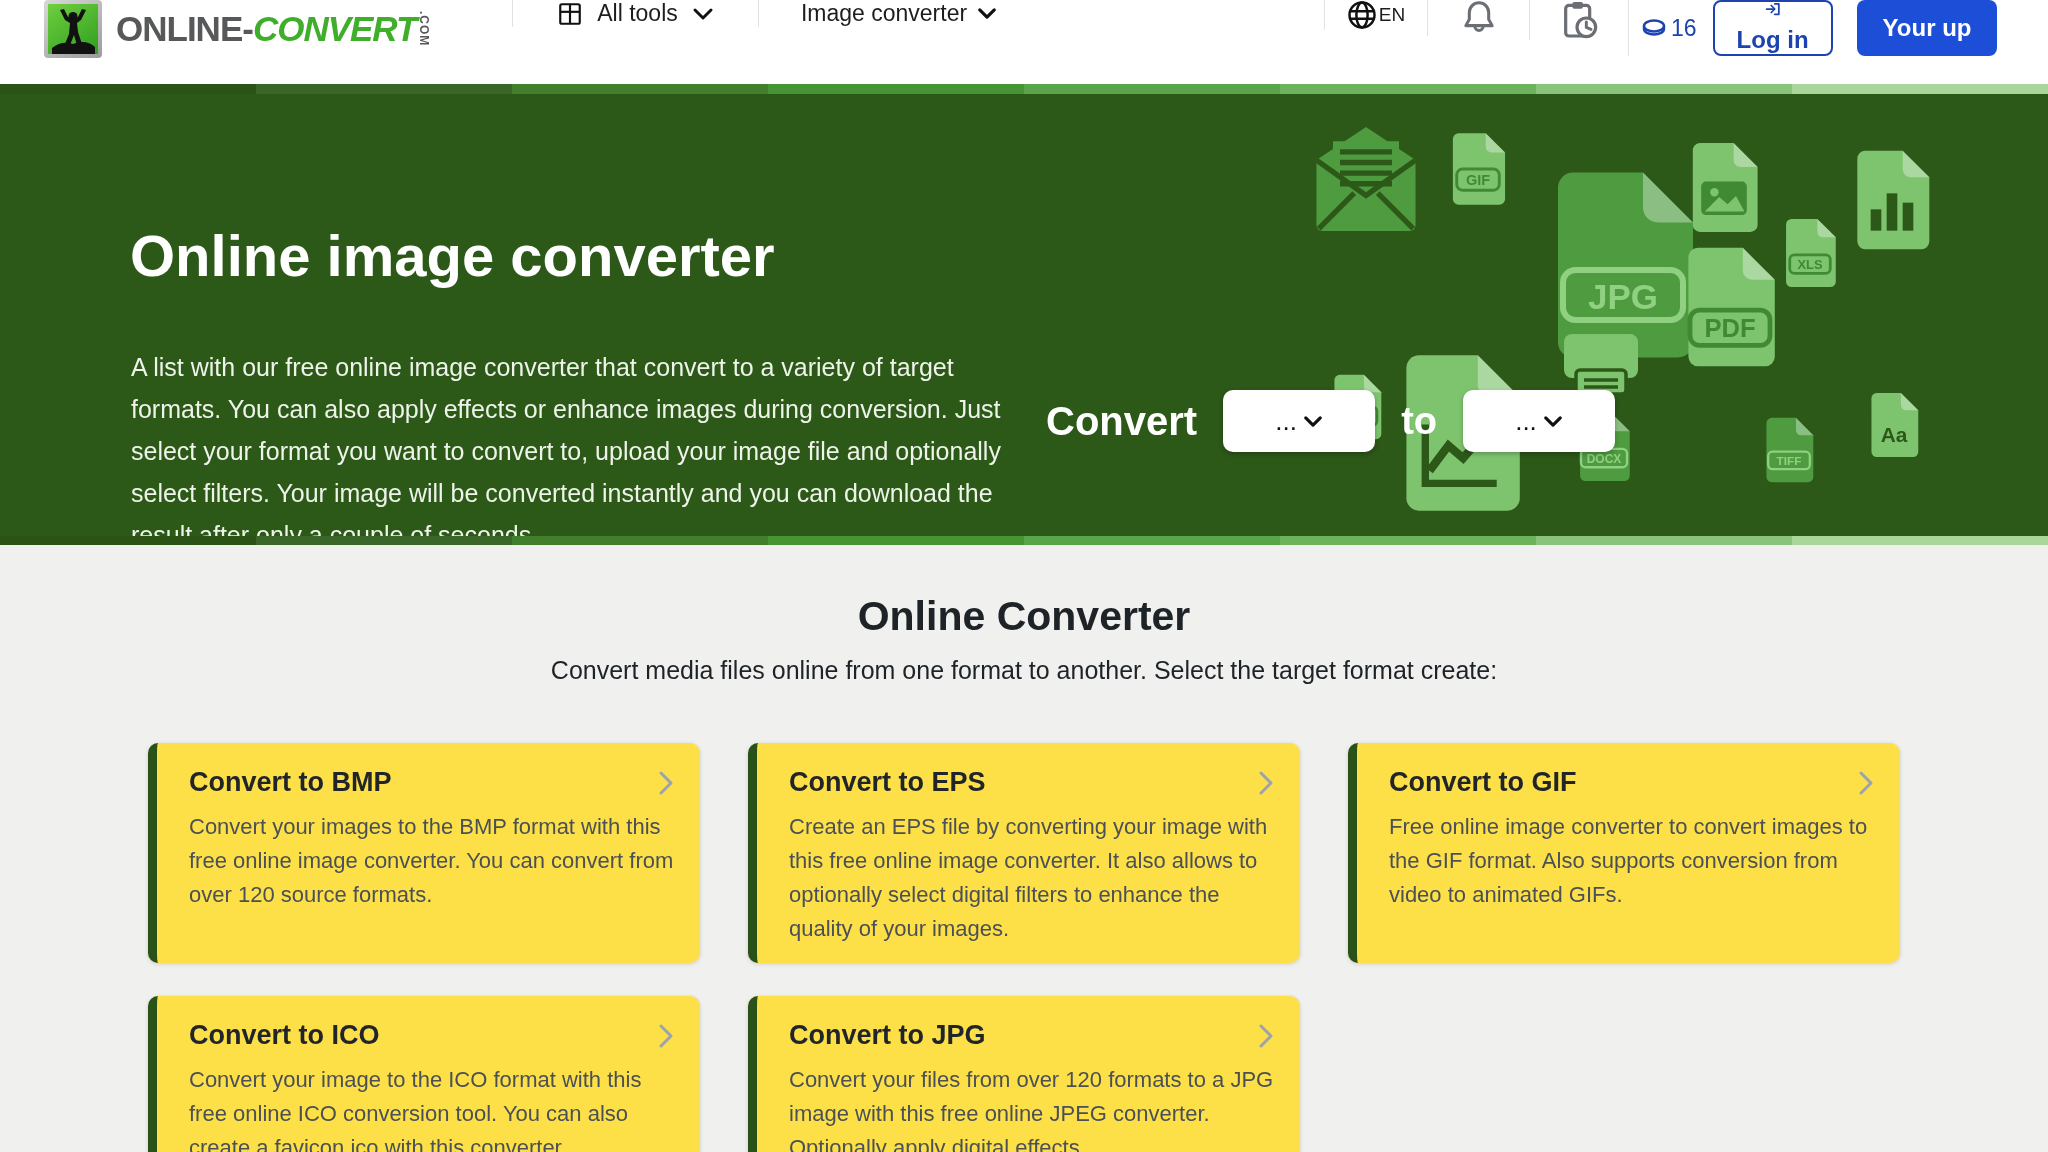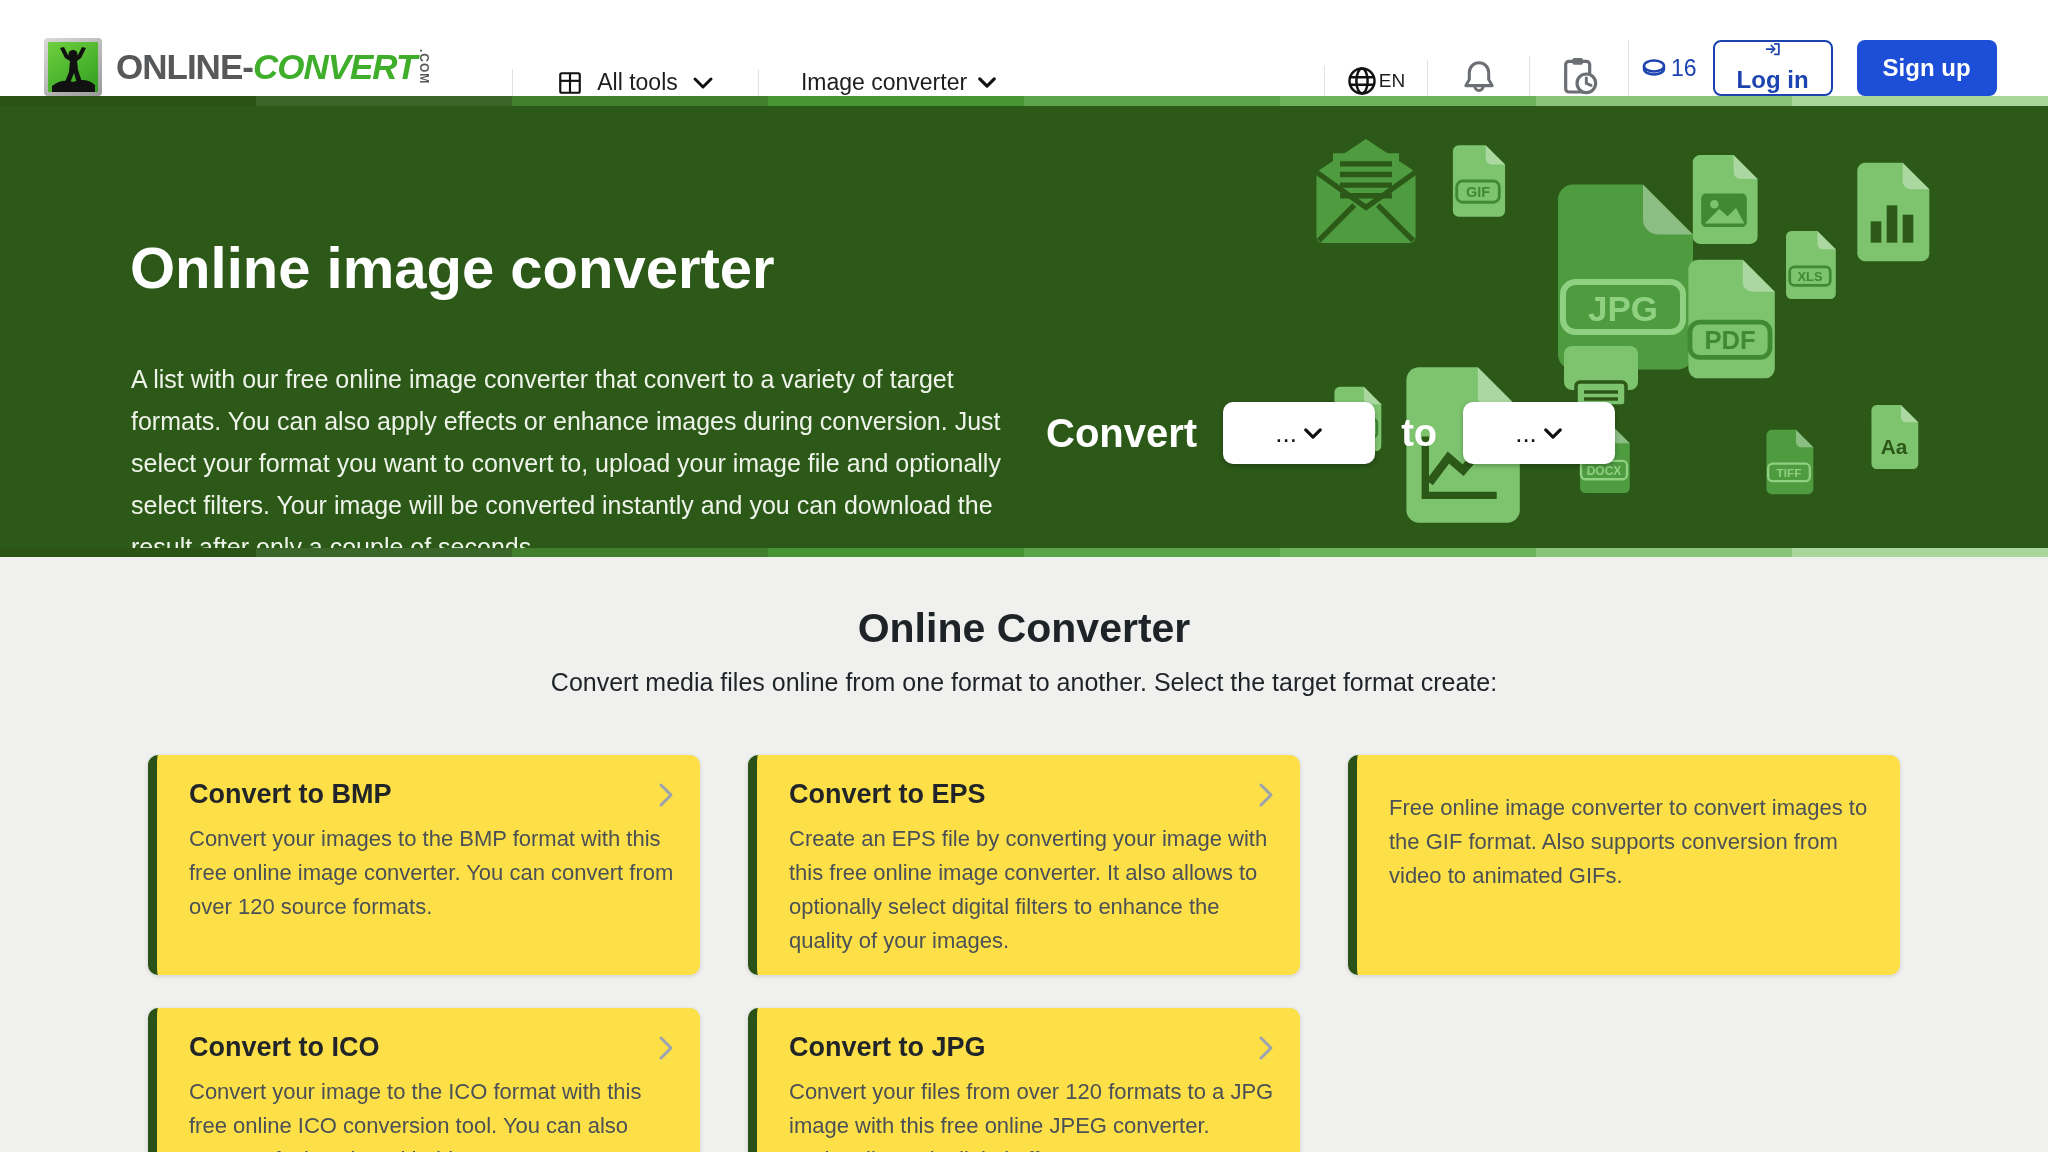--- a/index.html
+++ b/index.html
@@ -1,20 +1,20 @@
 <!DOCTYPE html>
 <html><head>
 <meta charset="utf-8">
 <style>
   * { margin:0; padding:0; box-sizing:border-box; }
   html,body { width:2048px; height:1152px; overflow:hidden; background:#f0f0ee;
     font-family:"Liberation Sans", sans-serif; }
 
   
-  .header { display:flex; height:96px; background:#fff; align-items:flex-end; }
+  .header { display:flex; height:84px; background:#fff; align-items:flex-start; }
   .hsec { display:flex; align-items:center; justify-content:center; border-left:1px solid #e2e2e2; }
   .logo-sec { width:512px; border-left:none; justify-content:flex-start; padding-left:44px; cursor:pointer; }
   .logo-mark { width:58px; height:58px; border-radius:4px;
      background:linear-gradient(145deg,#d9d9d9,#9a9a9a); padding:4px; }
   .logo-mark-inner { width:100%; height:100%; background:linear-gradient(145deg,#6fcf3f,#2f9e1f); display:flex; align-items:flex-end; justify-content:center; }
   .logo-text { margin-left:14px; display:flex; align-items:center; }
   .logo-online { font-size:35px; font-weight:800; color:#57585a; letter-spacing:-1px; }
   .logo-convert { font-size:35px; font-weight:800; font-style:italic; color:#3fae2a; letter-spacing:-1px; }
   .logo-tld { writing-mode:vertical-rl; font-size:12px; font-weight:700; color:#57585a; margin-left:2px; line-height:1; letter-spacing:1px; }
   .sec-alltools { width:246px; gap:14px; cursor:pointer; }
@@ -150,21 +150,21 @@
       <span>16</span>
     </div>
     <button class="btn-login">
       <svg width="26" height="24" viewBox="0 0 26 24">
         <path d="M16 3 h7 v18 h-7" fill="none" stroke="#1c43b0" stroke-width="3" stroke-linecap="round" stroke-linejoin="round"></path>
         <line x1="2" y1="12" x2="15" y2="12" stroke="#1c43b0" stroke-width="3" stroke-linecap="round"></line>
         <polyline points="10,6 16,12 10,18" fill="none" stroke="#1c43b0" stroke-width="3" stroke-linecap="round" stroke-linejoin="round"></polyline>
       </svg>
       <span>Log in</span>
     </button>
-    <button class="btn-signup">Sign up</button>
+    <button class="btn-signup">Your up</button>
   </div>
 </div>
 
 <div class="strip"></div>
 
 <div class="hero">
 
   <svg class="hero-ico" style="left:1306px; top:26px;" width="120" height="118" viewBox="0 0 100 100">
     <path d="M8 34 L50 6 L92 34 V89 a5 5 0 0 1 -5 5 H13 a5 5 0 0 1 -5 -5 Z" fill="#4e9b40"></path>
     <rect x="22" y="18" width="56" height="46" fill="#4e9b40"></rect>
@@ -296,20 +296,26 @@
         <span class="card-title">Convert to EPS</span>
         <svg width="16" height="26" viewBox="0 0 16 26">
             <polyline points="3,3 13,13 3,23" fill="none" stroke="#9ca3af" stroke-width="3" stroke-linecap="round" stroke-linejoin="round"></polyline>
           </svg>
       </div>
       <p class="card-desc">Create an EPS file by converting your image with this free online image converter. It also allows to optionally select digital filters to enhance the quality of your images.</p>
     </div>
 
 
     <div class="card">
+      <div class="card-head">
+        <span class="card-title">Convert to GIF</span>
+        <svg width="16" height="26" viewBox="0 0 16 26">
+            <polyline points="3,3 13,13 3,23" fill="none" stroke="#9ca3af" stroke-width="3" stroke-linecap="round" stroke-linejoin="round"></polyline>
+          </svg>
+      </div>
       <p class="card-desc">Free online image converter to convert images to the GIF format. Also supports conversion from video to animated GIFs.</p>
     </div>
 
     <div class="card">
       <div class="card-head">
         <span class="card-title">Convert to ICO</span>
         <svg width="16" height="26" viewBox="0 0 16 26">
             <polyline points="3,3 13,13 3,23" fill="none" stroke="#9ca3af" stroke-width="3" stroke-linecap="round" stroke-linejoin="round"></polyline>
           </svg>
       </div>

